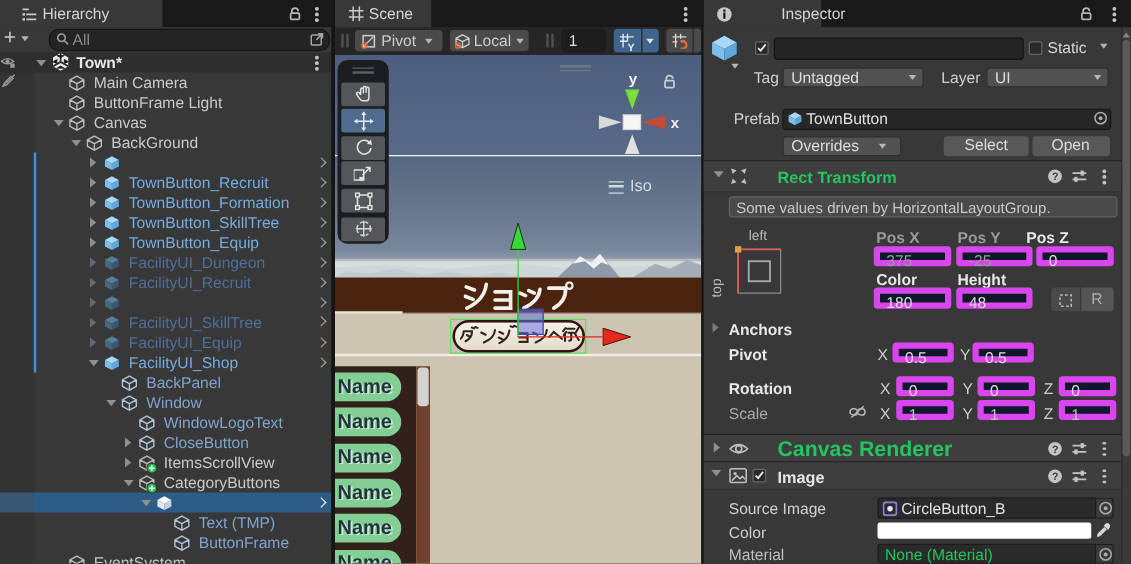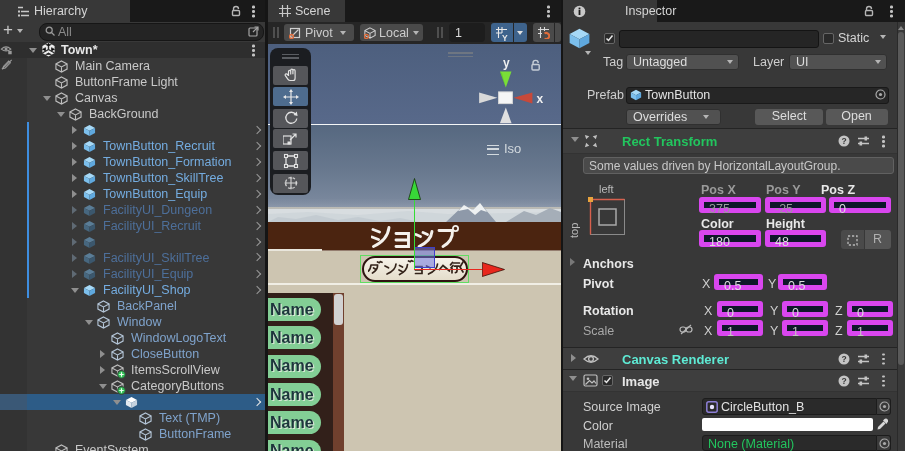--- a/index.html
+++ b/index.html
@@ -546,21 +546,21 @@
 <div class="tx" style="left:835px;top:322.5px;color:#cfcfcf">Z</div>
 <div class="fld" style="left:847px;top:320px;width:46px;height:16px;color:#c2c2c2">1</div>
 <div class="ab" style="left:563px;top:347px;width:342px;height:1px;background:#242424"></div>
 <div class="ab" style="left:563px;top:348px;width:342px;height:21px;background:#3e3e3e"></div>
 <div class="ab" style="left:563px;top:369px;width:342px;height:1px;background:#242424"></div>
 <div class="tri-r" style="left:571px;top:354px"></div>
 <svg class="ab" style="left:583px;top:353px" width="16" height="12" viewBox="0 0 16 12">
       <path d="M1,6 Q8,-0.5 15,6 Q8,12.5 1,6 Z" fill="none" stroke="#c0c0c0" stroke-width="1.3"></path>
       <circle cx="8" cy="6" r="2.4" fill="none" stroke="#c0c0c0" stroke-width="1.3"></circle>
     </svg>
-<div class="tx" style="left:622px;top:352px;font-weight:bold;font-size:13px;color:#5eead4">Canvas Renderer</div>
+<div class="tx" style="left:622px;top:352px;font-weight:bold;font-size:17px;color:#22c55e">Canvas Renderer</div>
 <svg class="ab" style="left:838px;top:352.5px" width="12" height="12" viewBox="0 0 12 12">
       <circle cx="6" cy="6" r="5.5" fill="#c4c4c4"></circle>
       <text x="3.6" y="9" font-size="8.5" font-weight="bold" fill="#383838" font-family="Liberation Sans">?</text>
     </svg>
 <svg class="ab" style="left:857px;top:352.5px" width="13" height="12" viewBox="0 0 13 12">
       <g stroke="#c4c4c4" stroke-width="1.3">
         <path d="M1,3.5 h11 M1,8.5 h11"></path>
       </g>
       <rect x="7.5" y="1.5" width="2.6" height="4" fill="#c4c4c4"></rect>
       <rect x="2.5" y="6.5" width="2.6" height="4" fill="#c4c4c4"></rect>

